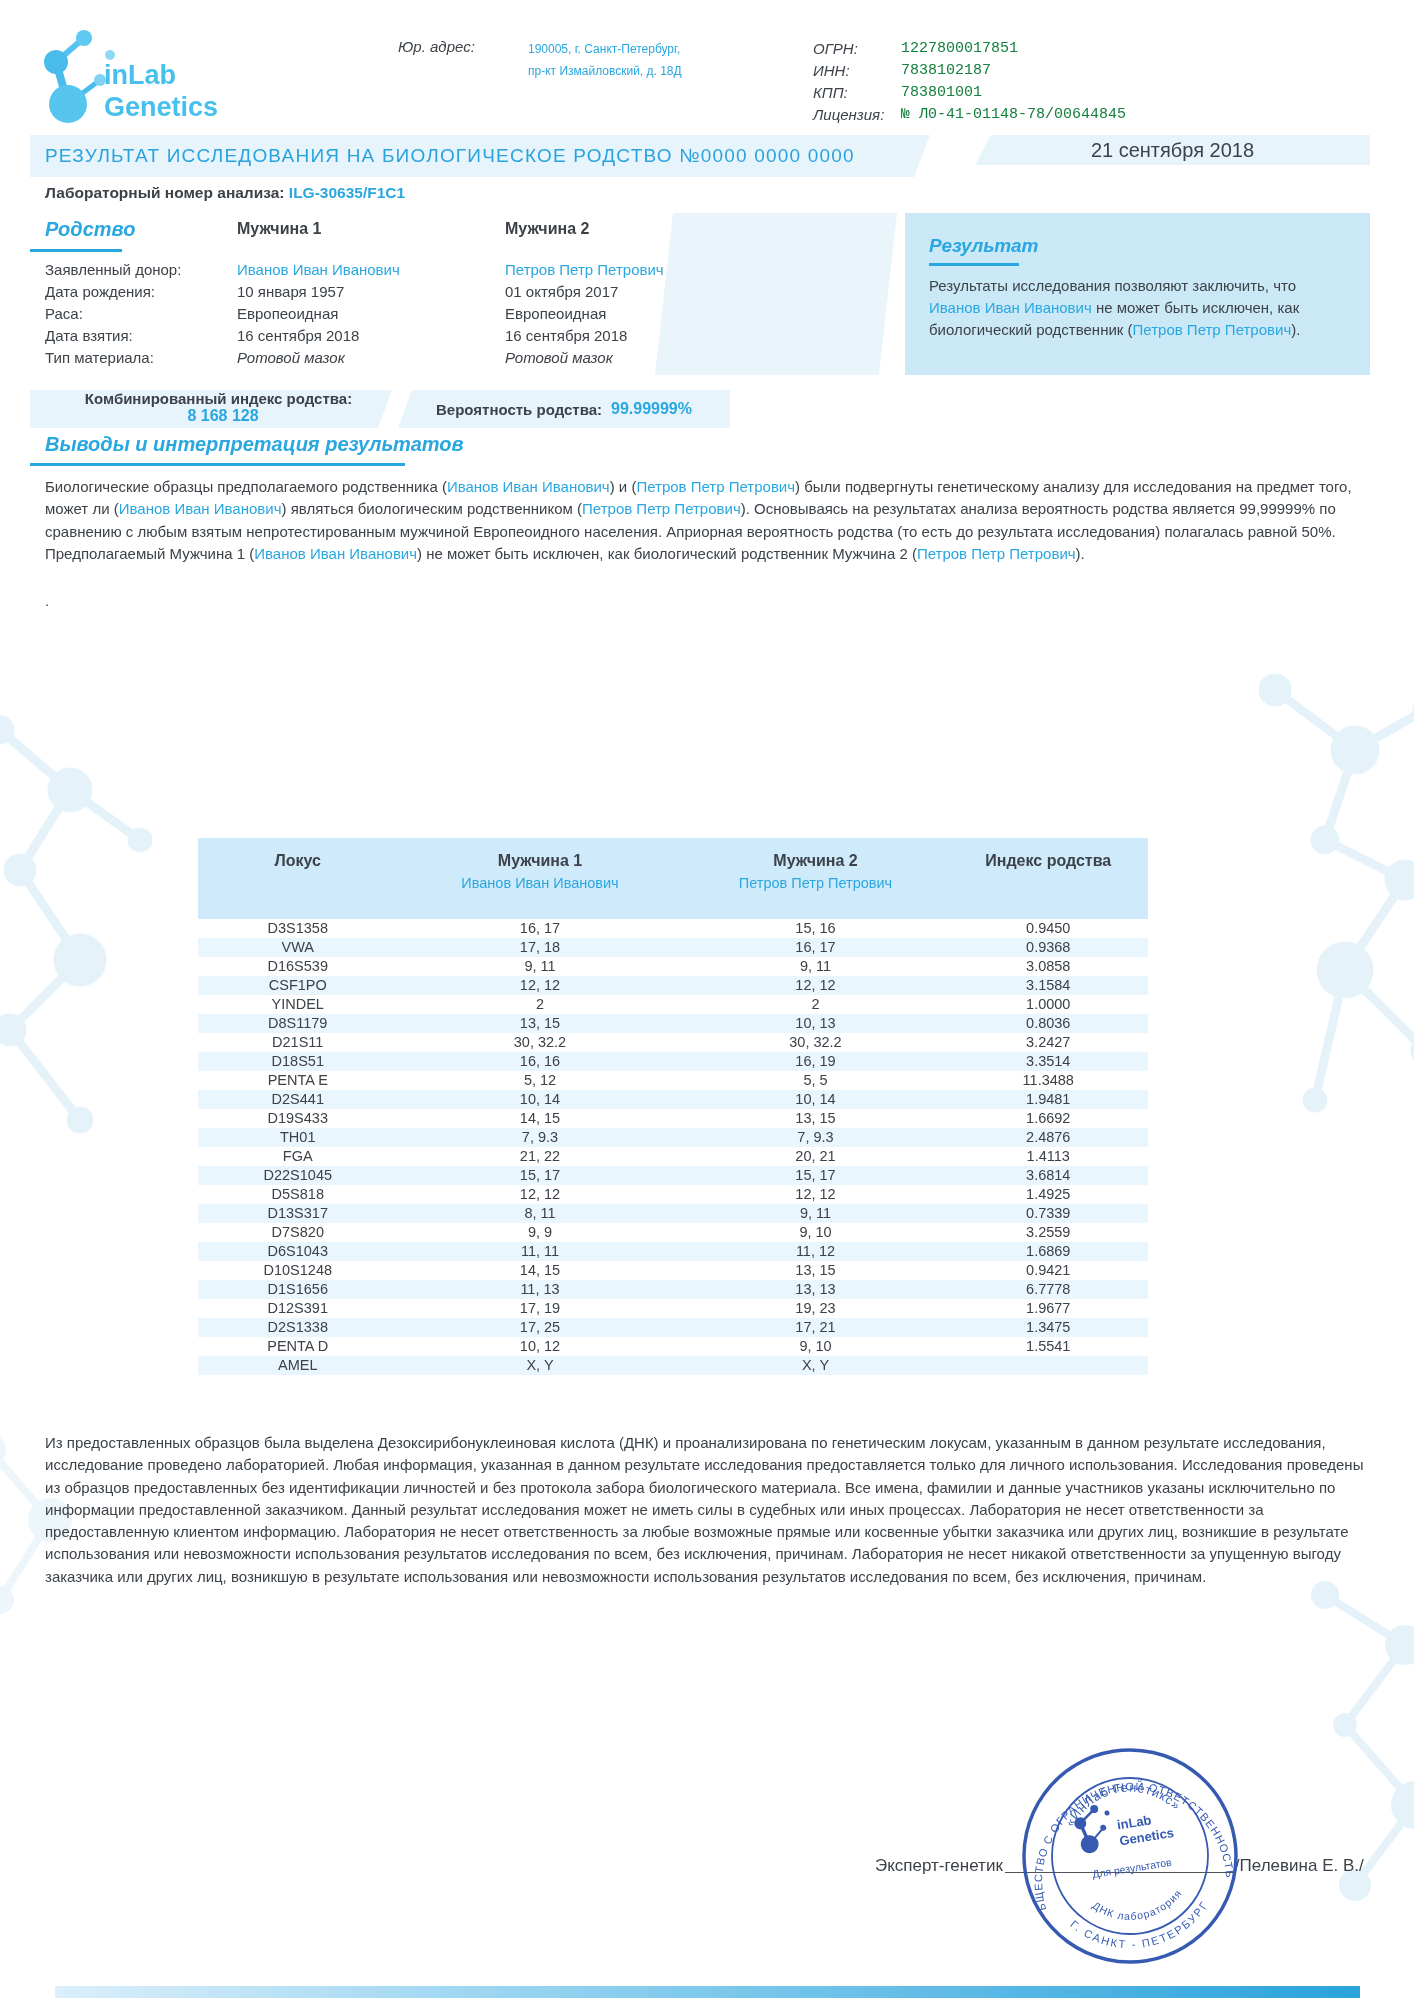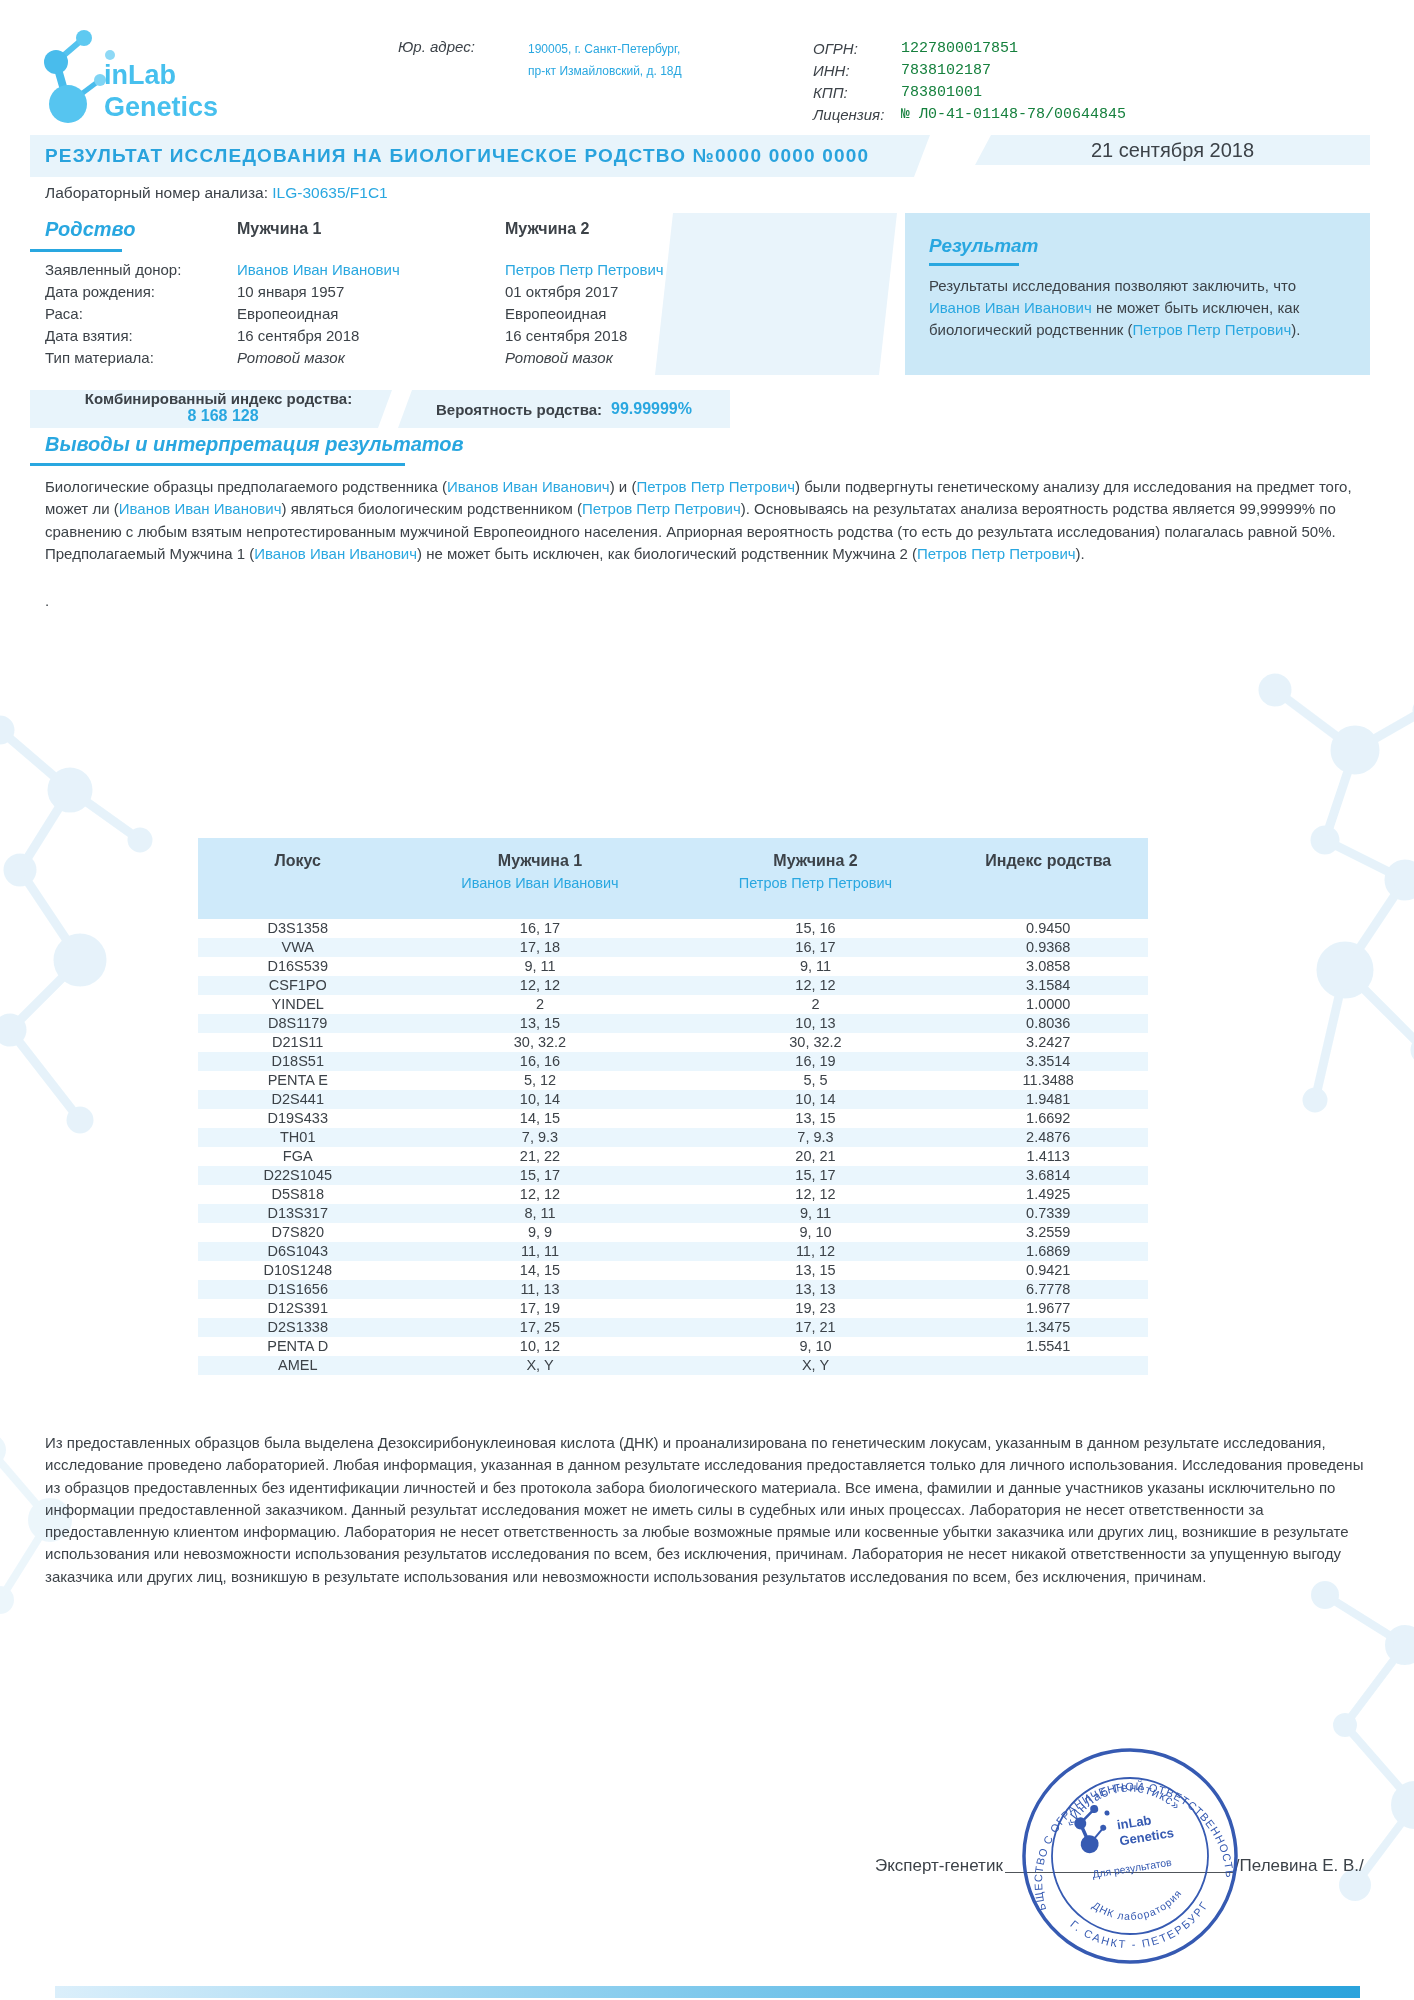--- a/index.html
+++ b/index.html
@@ -18,26 +18,26 @@
   .addr-values{left:480px;top:38px;font-size:12px;line-height:22px;color:#29a7e0;z-index:2;margin-left:48px;}
   .registry{left:813px;top:38px;font-size:15px;line-height:22px;display:grid;
             grid-template-columns:88px auto;z-index:2;}
   .registry .r-label{font-style:italic;color:#3c4248;}
   .registry .r-value{color:#15803d;font-family:Liberation Mono, monospace;}
 
   
   .title-band{left:30px;top:135px;width:900px;height:42px;background:#e8f4fb;
       clip-path:polygon(0 0,100% 0,calc(100% - 16px) 100%,0 100%);
       display:flex;align-items:center;padding-left:15px;box-sizing:border-box;z-index:1;}
-  .title-band .t{color:#29a3dd;font-weight:bold;font-size:19px;letter-spacing:1.2px;white-space:nowrap;text-align:center;}
+  .title-band .t{color:#29a3dd;font-weight:normal;font-size:19px;letter-spacing:1.2px;white-space:nowrap;text-align:center;}
   .date-band{left:975px;top:135px;width:395px;height:30px;background:#e8f4fb;
       clip-path:polygon(16px 0,100% 0,100% 100%,0 100%);
       display:flex;align-items:center;justify-content:center;font-size:20px;z-index:1;}
 
-  .lab-number{left:45px;top:184px;font-size:15.5px;font-weight:normal;z-index:2;}
+  .lab-number{left:45px;top:184px;font-size:15.5px;font-weight:bold;z-index:2;}
 
   
   .kinship-panel{left:655px;top:213px;width:242px;height:162px;background:#e9f4fb;
       clip-path:polygon(18px 0,100% 0,calc(100% - 18px) 100%,0 100%);z-index:0;}
   .k-heading{left:45px;top:218px;font-size:20px;font-style:italic;font-weight:bold;color:#29a7e0;z-index:2;}
   .k-underline{left:30px;top:249px;width:92px;height:3px;background:#29a7e0;z-index:2;}
   .k-col{top:220px;font-size:16px;font-weight:bold;z-index:2;}
   .k-rows{left:45px;top:259px;font-size:15px;line-height:22px;z-index:2;}
   .k-row{display:flex;}
   .k-label{width:192px;}

